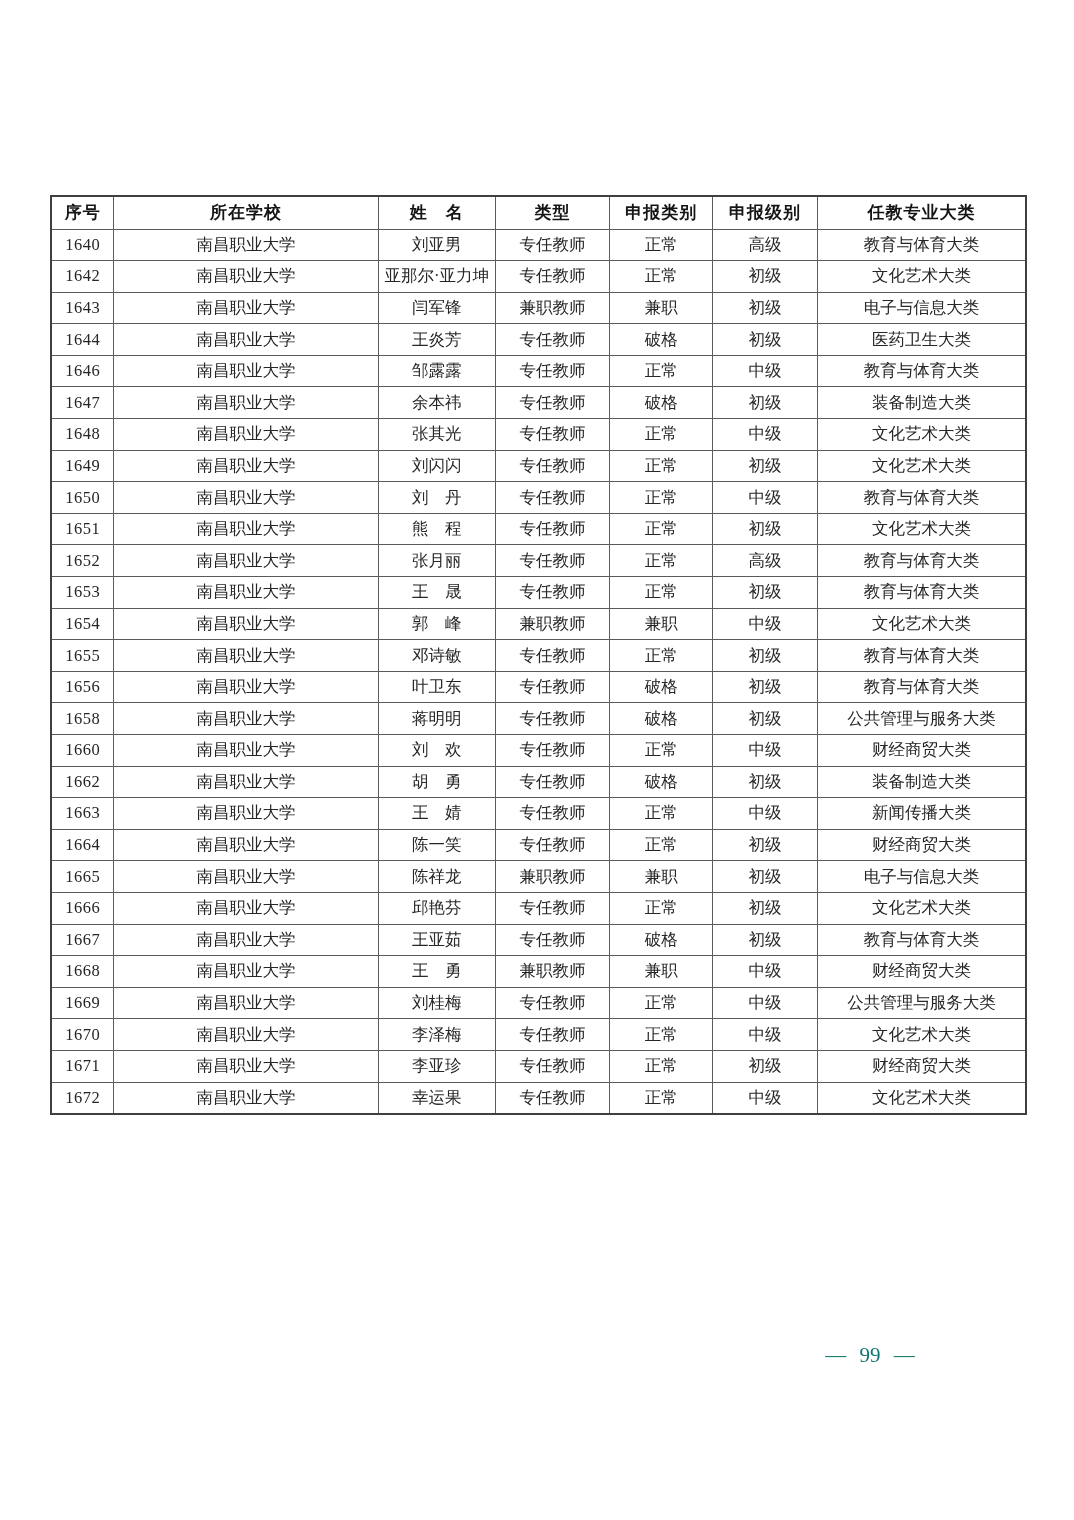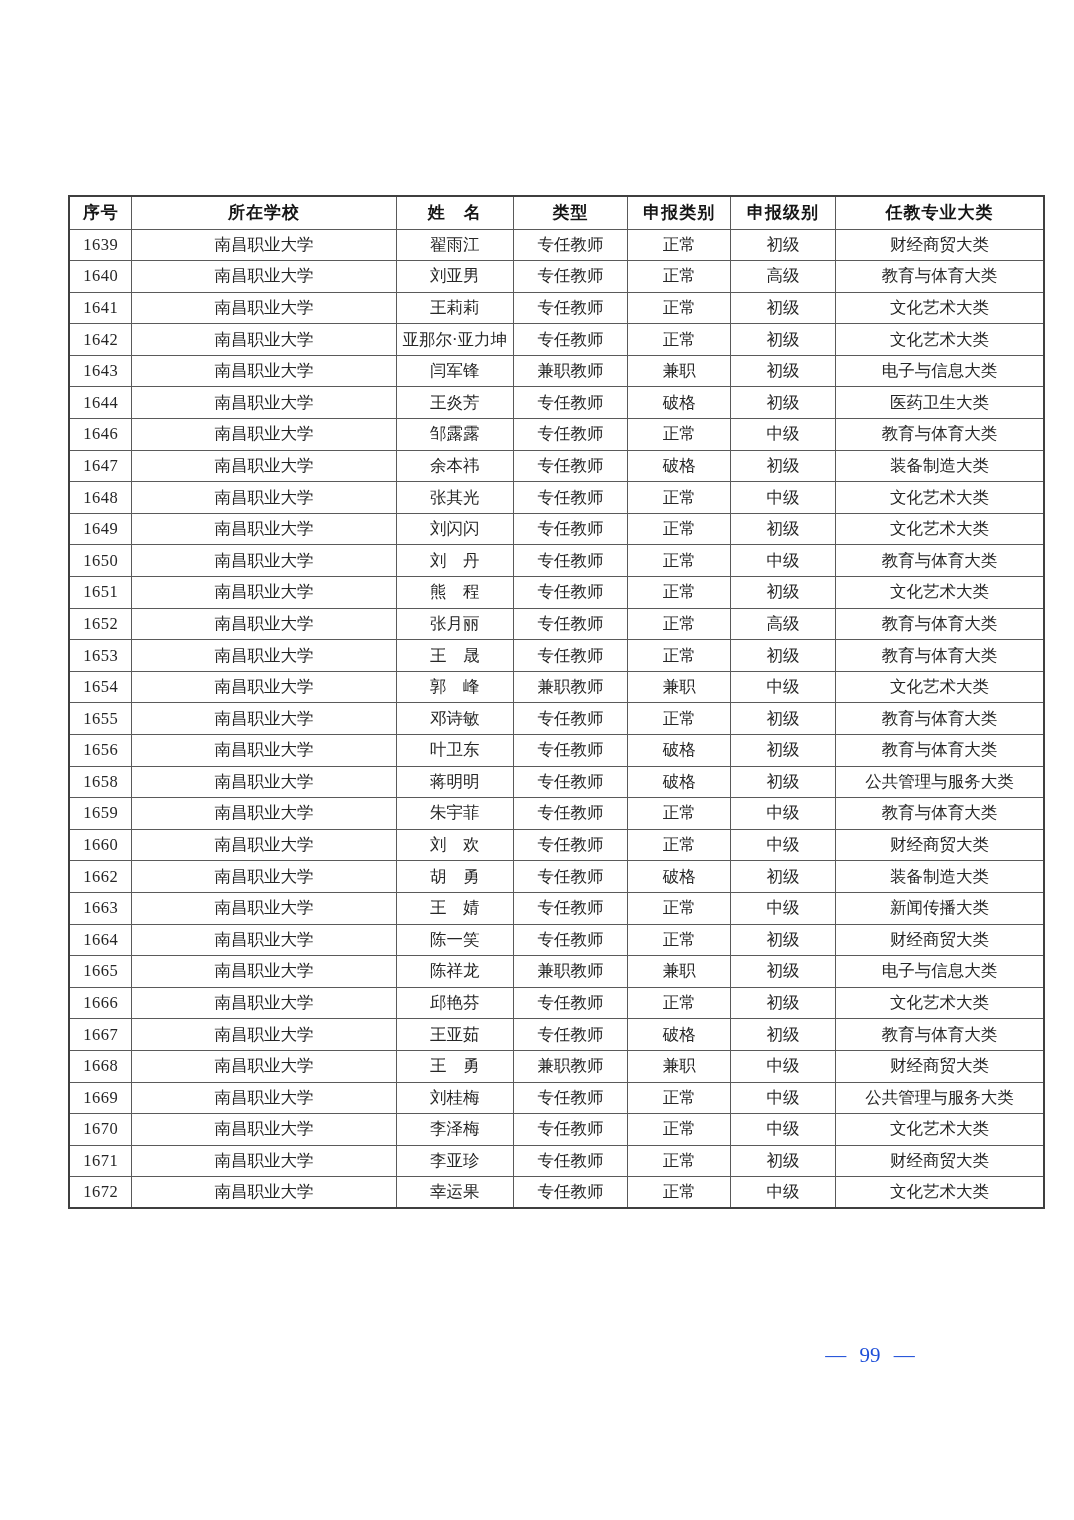--- a/index.html
+++ b/index.html
@@ -10,21 +10,21 @@
   body {
     width: 1074px;
     height: 1520px;
     position: relative;
     font-family: "Liberation Serif", "DejaVu Serif", serif;
     color: #1c1c1c;
     overflow: hidden;
   }
   .doc-table-wrap {
     position: absolute;
-    left: 68px;
+    left: 50px;
     top: 195px;
     width: 977px;
   }
   table.doc-table {
     width: 100%;
     border-collapse: collapse;
     table-layout: fixed;
     border: 2px solid #3f3f3f;
   }
   table.doc-table th,
@@ -58,21 +58,21 @@
     font-size: 16px;
     letter-spacing: 0.5px;
   }
   .page-footer {
     position: absolute;
     left: 810px;
     top: 1343px;
     width: 120px;
     text-align: center;
     font-size: 21px;
-    color: #1d4ed8;
+    color: #0f766e;
     font-family: "Liberation Serif", "DejaVu Serif", serif;
     word-spacing: 8px;
   }
 </style>
 </head>
 <body>
 
 <div class="doc-table-wrap">
   <table class="doc-table">
     <colgroup>
@@ -90,45 +90,27 @@
         <th>所在学校</th>
         <th>姓　名</th>
         <th>类型</th>
         <th>申报类别</th>
         <th>申报级别</th>
         <th>任教专业大类</th>
       </tr>
     </thead>
     <tbody>
         <tr>
-          <td class="cell-serial">1639</td>
-          <td class="cell-school">南昌职业大学</td>
-          <td class="cell-name">翟雨江</td>
-          <td class="cell-type">专任教师</td>
-          <td class="cell-category">正常</td>
-          <td class="cell-level">初级</td>
-          <td class="cell-major">财经商贸大类</td>
-        </tr>
-        <tr>
           <td class="cell-serial">1640</td>
           <td class="cell-school">南昌职业大学</td>
           <td class="cell-name">刘亚男</td>
           <td class="cell-type">专任教师</td>
           <td class="cell-category">正常</td>
           <td class="cell-level">高级</td>
           <td class="cell-major">教育与体育大类</td>
-        </tr>
-        <tr>
-          <td class="cell-serial">1641</td>
-          <td class="cell-school">南昌职业大学</td>
-          <td class="cell-name">王莉莉</td>
-          <td class="cell-type">专任教师</td>
-          <td class="cell-category">正常</td>
-          <td class="cell-level">初级</td>
-          <td class="cell-major">文化艺术大类</td>
         </tr>
         <tr>
           <td class="cell-serial">1642</td>
           <td class="cell-school">南昌职业大学</td>
           <td class="cell-name">亚那尔·亚力坤</td>
           <td class="cell-type">专任教师</td>
           <td class="cell-category">正常</td>
           <td class="cell-level">初级</td>
           <td class="cell-major">文化艺术大类</td>
         </tr>
@@ -250,29 +232,20 @@
           <td class="cell-major">教育与体育大类</td>
         </tr>
         <tr>
           <td class="cell-serial">1658</td>
           <td class="cell-school">南昌职业大学</td>
           <td class="cell-name">蒋明明</td>
           <td class="cell-type">专任教师</td>
           <td class="cell-category">破格</td>
           <td class="cell-level">初级</td>
           <td class="cell-major">公共管理与服务大类</td>
-        </tr>
-        <tr>
-          <td class="cell-serial">1659</td>
-          <td class="cell-school">南昌职业大学</td>
-          <td class="cell-name">朱宇菲</td>
-          <td class="cell-type">专任教师</td>
-          <td class="cell-category">正常</td>
-          <td class="cell-level">中级</td>
-          <td class="cell-major">教育与体育大类</td>
         </tr>
         <tr>
           <td class="cell-serial">1660</td>
           <td class="cell-school">南昌职业大学</td>
           <td class="cell-name">刘　欢</td>
           <td class="cell-type">专任教师</td>
           <td class="cell-category">正常</td>
           <td class="cell-level">中级</td>
           <td class="cell-major">财经商贸大类</td>
         </tr>

